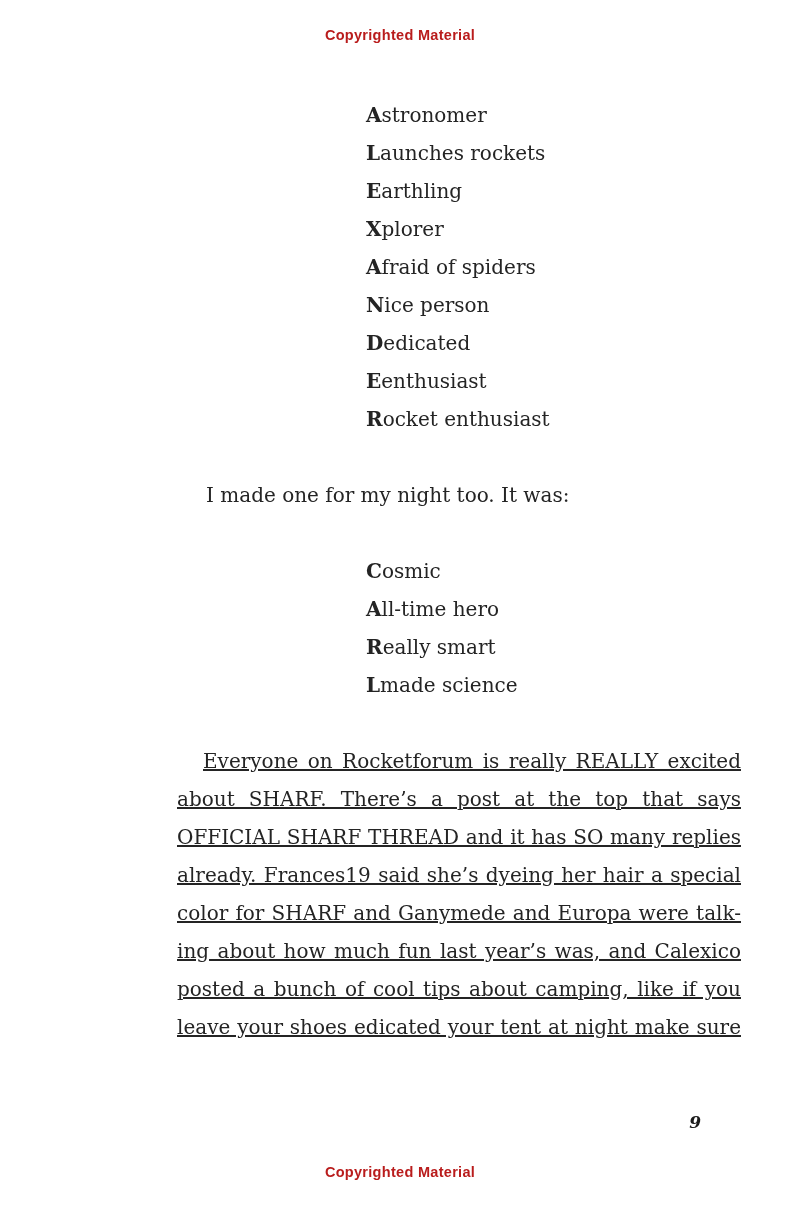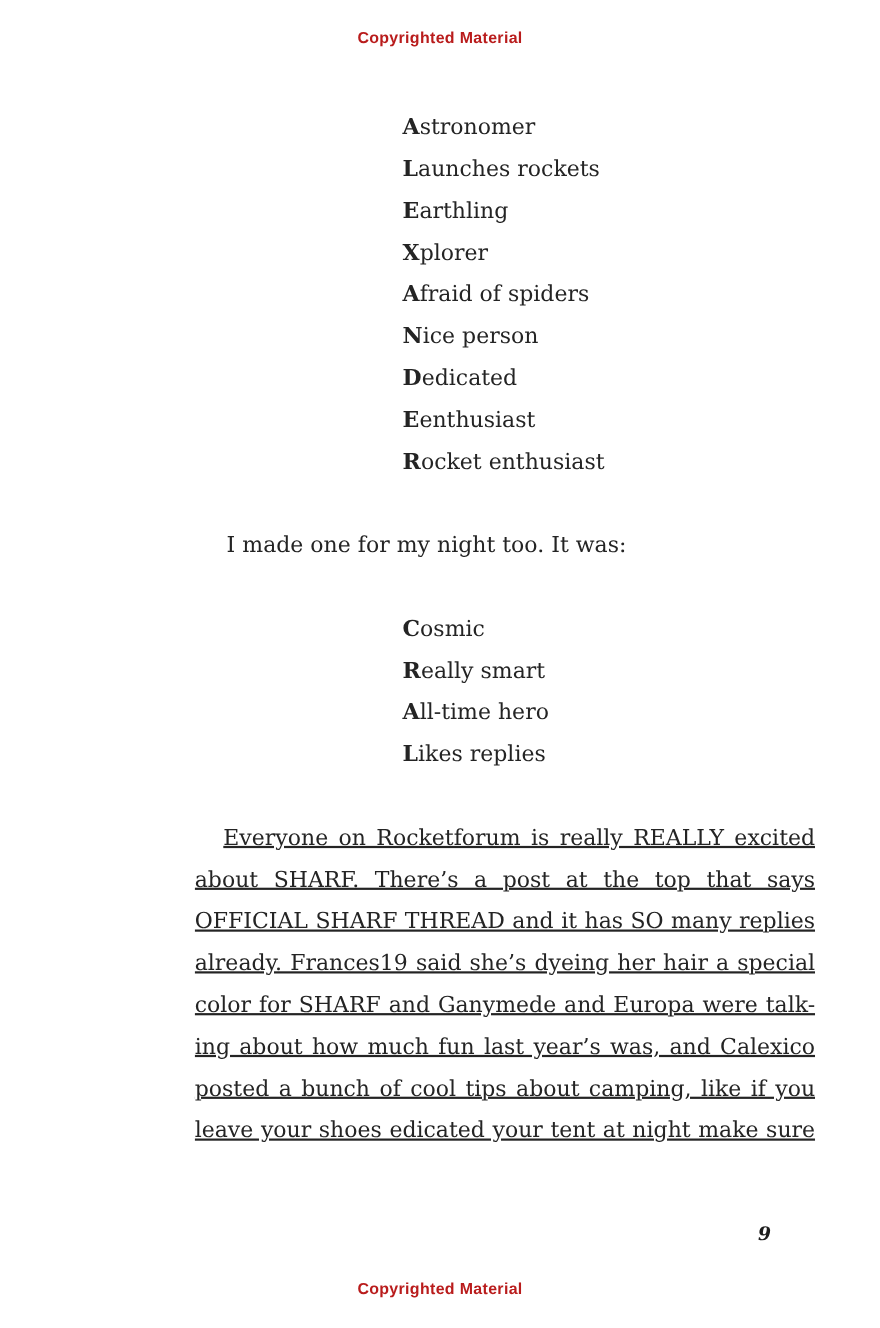--- a/index.html
+++ b/index.html
@@ -78,23 +78,23 @@
   </div>
 
   <div class="spacer"></div>
 
   <div class="interlude">I made one for my night too. It was:</div>
 
   <div class="spacer"></div>
 
   <div class="acrostic">
     <div class="acrostic-line"><span class="initial">C</span><span>osmic</span></div>
+    <div class="acrostic-line"><span class="initial">A</span><span>ll-time hero</span></div>
     <div class="acrostic-line"><span class="initial">R</span><span>eally smart</span></div>
-    <div class="acrostic-line"><span class="initial">A</span><span>ll-time hero</span></div>
-    <div class="acrostic-line"><span class="initial">L</span><span>ikes replies</span></div>
+    <div class="acrostic-line"><span class="initial">L</span><span>made science</span></div>
   </div>
 
   <div class="spacer"></div>
 
   <div class="paragraph">
     <div class="para-line first">Everyone on Rocketforum is really REALLY excited</div>
     <div class="para-line">about SHARF. There’s a post at the top that says</div>
     <div class="para-line">OFFICIAL SHARF THREAD and it has SO many replies</div>
     <div class="para-line">already. Frances19 said she’s dyeing her hair a special</div>
     <div class="para-line">color for SHARF and Ganymede and Europa were talk-</div>

